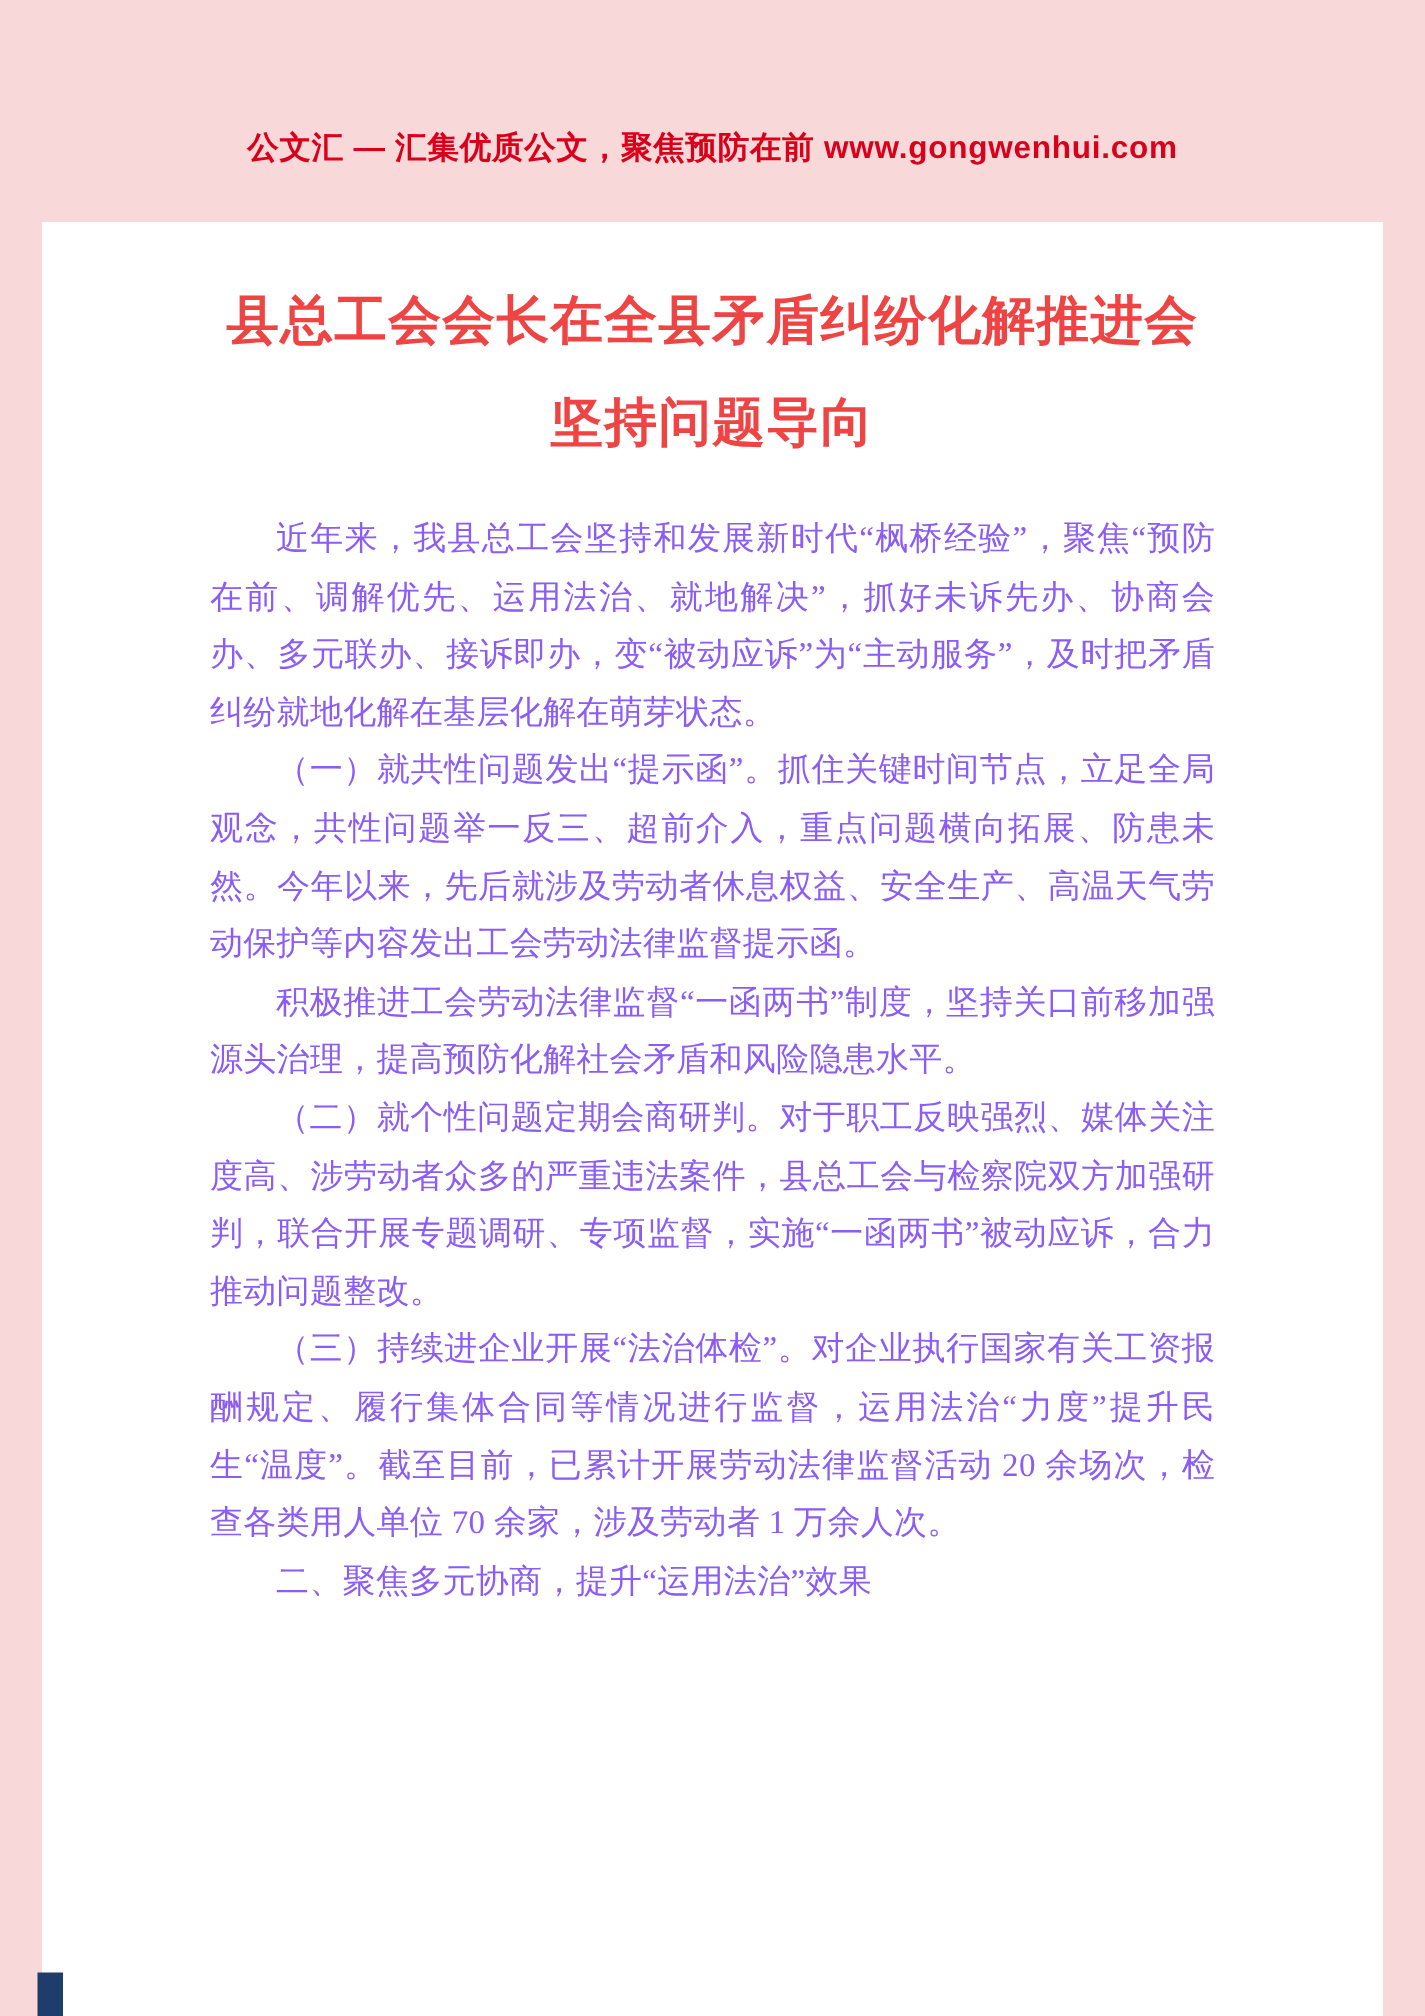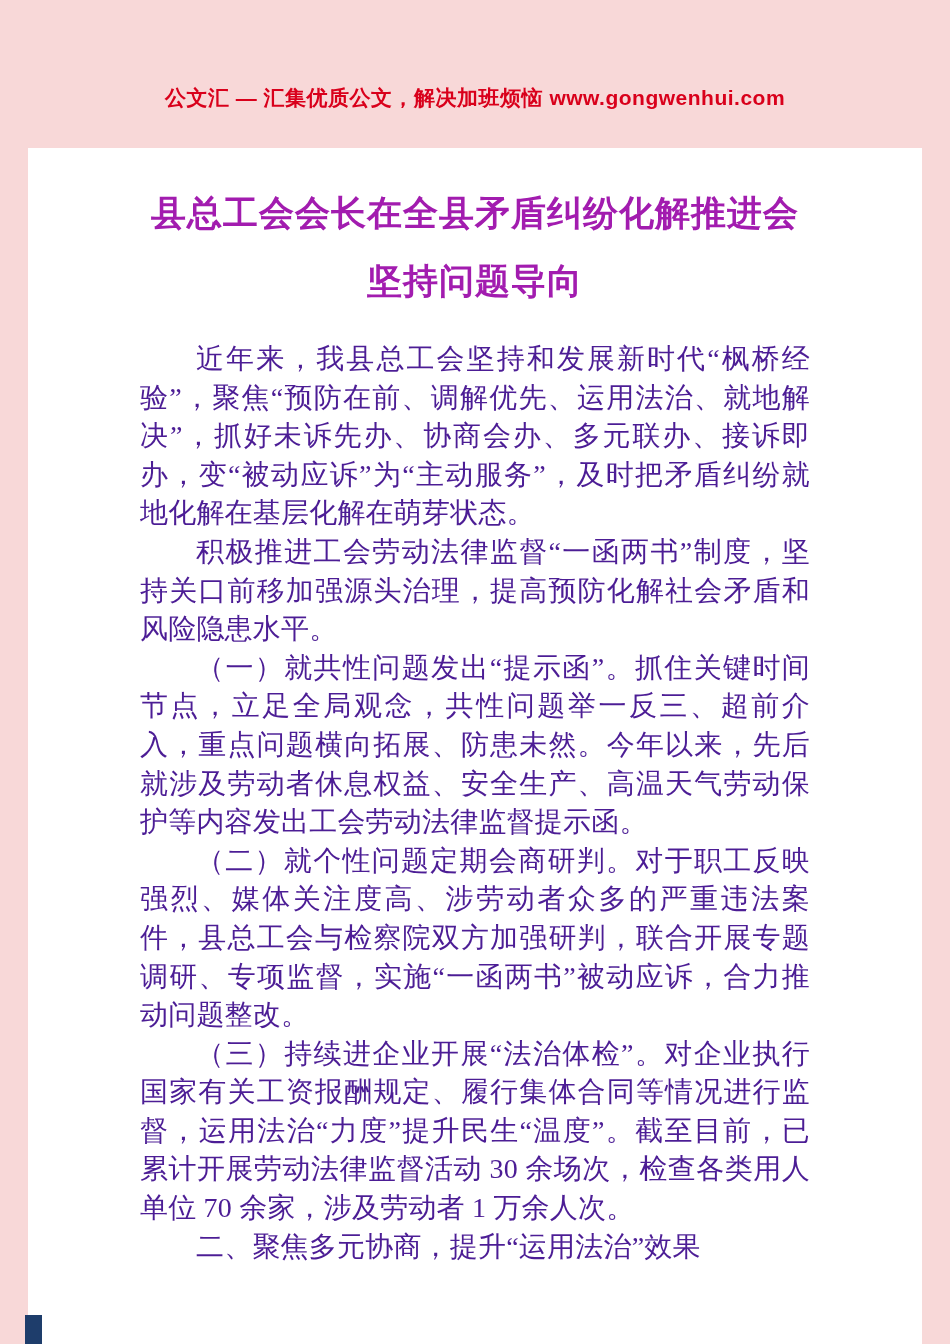--- a/index.html
+++ b/index.html
@@ -29,65 +29,65 @@
     left: 28px; top: 148px;
     width: 894px; height: 1196px;
     background: #ffffff;
     box-sizing: border-box;
   }
   .title {
     margin: 32px 20px 0 20px;
     text-align: center;
     font-size: 35px;
     font-weight: 700;
-    color: #a21caf;
+    color: #ef4444;
     letter-spacing: 1px;
     line-height: 68px;
   }
   .title .tline { display: block; }
   .content {
     margin: 24px 112px 0 112px;
-    font-size: 28px;
+    font-size: 22px;
     line-height: 38.6px;
-    color: #4c1d95;
+    color: #8b5cf6;
     text-align: justify;
     letter-spacing: 0.2px;
   }
   .content p {
     margin: 0;
     text-indent: 2em;
     word-break: break-all;
   }
   .corner-widget {
     position: absolute;
     left: 25px; bottom: 0;
     width: 17px; height: 29px;
     background: #1e3d6b;
   }
 </style>
 </head>
 <body>
 
 <div class="viewport">
 
-  <div class="header-line">公文汇 — 汇集优质公文，解决加班烦恼 www.gongwenhui.com</div>
+  <div class="header-line">公文汇 — 汇集优质公文，聚焦预防在前 www.gongwenhui.com</div>
 
   <div class="paper">
 
     <h1 class="title">
       <span class="tline">县总工会会长在全县矛盾纠纷化解推进会</span>
       <span class="tline">坚持问题导向</span>
     </h1>
 
     <div class="content">
       <p>近年来，我县总工会坚持和发展新时代“枫桥经验”，聚焦“预防在前、调解优先、运用法治、就地解决”，抓好未诉先办、协商会办、多元联办、接诉即办，变“被动应诉”为“主动服务”，及时把矛盾纠纷就地化解在基层化解在萌芽状态。</p>
+      <p>（一）就共性问题发出“提示函”。抓住关键时间节点，立足全局观念，共性问题举一反三、超前介入，重点问题横向拓展、防患未然。今年以来，先后就涉及劳动者休息权益、安全生产、高温天气劳动保护等内容发出工会劳动法律监督提示函。</p>
       <p>积极推进工会劳动法律监督“一函两书”制度，坚持关口前移加强源头治理，提高预防化解社会矛盾和风险隐患水平。</p>
-      <p>（一）就共性问题发出“提示函”。抓住关键时间节点，立足全局观念，共性问题举一反三、超前介入，重点问题横向拓展、防患未然。今年以来，先后就涉及劳动者休息权益、安全生产、高温天气劳动保护等内容发出工会劳动法律监督提示函。</p>
       <p>（二）就个性问题定期会商研判。对于职工反映强烈、媒体关注度高、涉劳动者众多的严重违法案件，县总工会与检察院双方加强研判，联合开展专题调研、专项监督，实施“一函两书”被动应诉，合力推动问题整改。</p>
-      <p>（三）持续进企业开展“法治体检”。对企业执行国家有关工资报酬规定、履行集体合同等情况进行监督，运用法治“力度”提升民生“温度”。截至目前，已累计开展劳动法律监督活动 30 余场次，检查各类用人单位 70 余家，涉及劳动者 1 万余人次。</p>
+      <p>（三）持续进企业开展“法治体检”。对企业执行国家有关工资报酬规定、履行集体合同等情况进行监督，运用法治“力度”提升民生“温度”。截至目前，已累计开展劳动法律监督活动 20 余场次，检查各类用人单位 70 余家，涉及劳动者 1 万余人次。</p>
       <p>二、聚焦多元协商，提升“运用法治”效果</p>
     </div>
 
   </div>
 
   <div class="corner-widget"></div>
 
 </div>
 
 </body></html>

